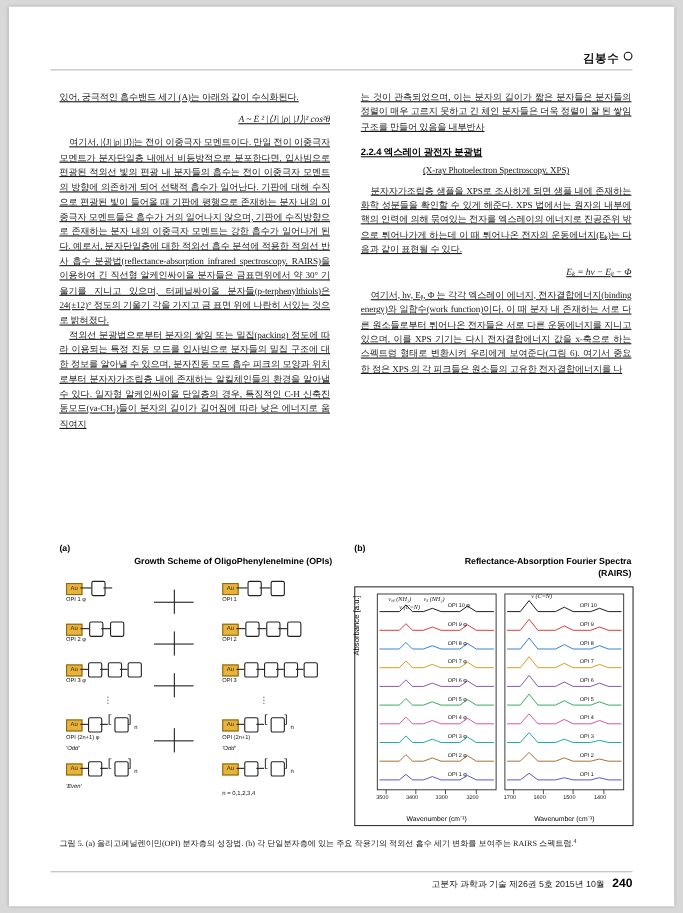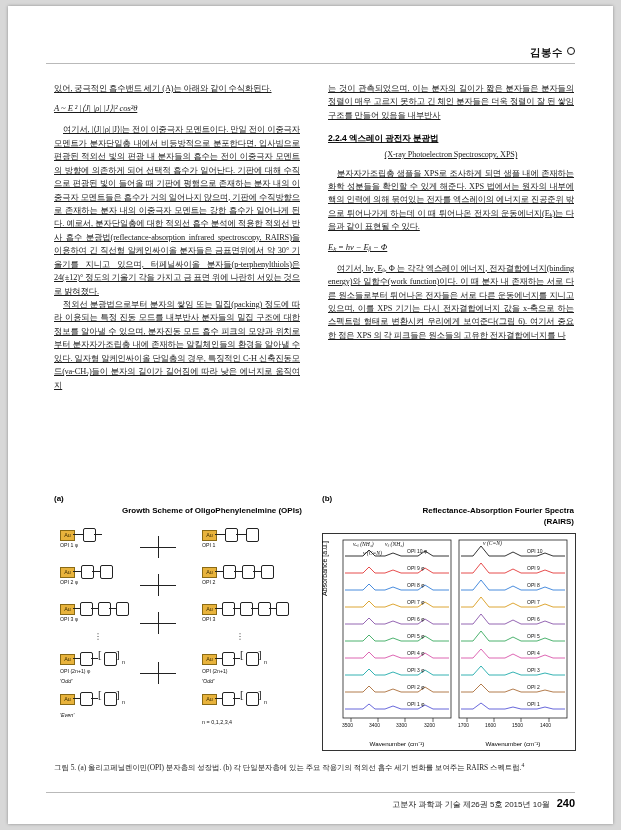--- a/index.html
+++ b/index.html
@@ -36,21 +36,21 @@
   .col{
     width:246px;float:left;
     font-size:8.3px;line-height:1.62;text-align:justify;color:#1a1a1a;
     letter-spacing:-.1px;
     text-decoration:underline;
   }
   .col.right{margin-left:28px;}
   .col p{margin:0 0 0 0;text-indent:9px;}
   .col p.noind{text-indent:0;}
   .eq{
-    text-align:left;font-style:italic;margin:7px 0 7px 0;font-size:8.6px;
+    text-align:right;font-style:italic;margin:7px 0 7px 0;font-size:8.6px;
   }
   h4.sec{
     font-family:"Liberation Sans", sans-serif;
     font-size:8.6px;font-weight:bold;margin:10px 0 2px 0;text-indent:0;color:#000;
   }
   .seceng{
     text-align:center;font-size:8.2px;margin:0 0 5px 0;
   }
   
   .figwrap{
@@ -131,21 +131,21 @@
     <span>김봉수</span><span class="dot"></span>
   </div>
   <div class="hdr-rule"></div>
 
   <div class="cols clearfix">
 
     <div class="col left">
       <p class="noind">있어, 궁극적인 흡수밴드 세기 (A)는 아래와 같이 수식화된다.</p>
       <div class="eq">A ~ E ² |⟨J| |ρ| |J⟩|² cos²θ</div>
       <p>여기서, |⟨J| |ρ| |J⟩|는 전이 이중극자 모멘트이다. 만일 전이 이중극자 모멘트가 분자단일층 내에서 비등방적으로 분포한다면, 입사빔으로 편광된 적외선 빛의 편광 내 분자들의 흡수는 전이 이중극자 모멘트의 방향에 의존하게 되어 선택적 흡수가 일어난다. 기판에 대해 수직으로 편광된 빛이 들어올 때 기판에 평행으로 존재하는 분자 내의 이중극자 모멘트들은 흡수가 거의 일어나지 않으며, 기판에 수직방향으로 존재하는 분자 내의 이중극자 모멘트는 강한 흡수가 일어나게 된다. 예로서, 분자단일층에 대한 적외선 흡수 분석에 적용한 적외선 반사 흡수 분광법(reflectance-absorption infrared spectroscopy, RAIRS)을 이용하여 긴 직선형 알케인싸이올 분자들은 금표면위에서 약 30° 기울기를 지니고 있으며, 터페닐싸이올 분자들(p-terphenylthiols)은 24(±12)° 정도의 기울기 각을 가지고 금 표면 위에 나란히 서있는 것으로 밝혀졌다.</p>
-      <p>적외선 분광법으로부터 분자의 쌓임 또는 밀집(packing) 정도에 따라 이용되는 특정 진동 모드를 내부반사 분자들의 밀집 구조에 대한 정보를 알아낼 수 있으며, 분자진동 모드 흡수 피크의 모양과 위치로부터 분자자가조립층 내에 존재하는 알킬체인들의 환경을 알아낼 수 있다. 일자형 알케인싸이올 단일층의 경우, 특징적인 C-H 신축진동모드(νa-CH₂)들이 분자의 길이가 길어짐에 따라 낮은 에너지로 움직여지</p>
+      <p>적외선 분광법으로부터 분자의 쌓임 또는 밀집(packing) 정도에 따라 이용되는 특정 진동 모드를 입사빔으로 분자들의 밀집 구조에 대한 정보를 알아낼 수 있으며, 분자진동 모드 흡수 피크의 모양과 위치로부터 분자자가조립층 내에 존재하는 알킬체인들의 환경을 알아낼 수 있다. 일자형 알케인싸이올 단일층의 경우, 특징적인 C-H 신축진동모드(νa-CH₂)들이 분자의 길이가 길어짐에 따라 낮은 에너지로 움직여지</p>
     </div>
 
     <div class="col right">
       <p class="noind">는 것이 관측되었으며, 이는 분자의 길이가 짧은 분자들은 분자들의 정렬이 매우 고르지 못하고 긴 체인 분자들은 더욱 정렬이 잘 된 쌓임 구조를 만들어 있음을 내부반사</p>
       <h4 class="sec">2.2.4 엑스레이 광전자 분광법</h4>
       <div class="seceng">(X-ray Photoelectron Spectroscopy, XPS)</div>
       <p>분자자가조립층 샘플을 XPS로 조사하게 되면 샘플 내에 존재하는 화학 성분들을 확인할 수 있게 해준다. XPS 법에서는 원자의 내부에 핵의 인력에 의해 묶여있는 전자를 엑스레이의 에너지로 진공준위 밖으로 튀어나가게 하는데 이 때 튀어나온 전자의 운동에너지(Eₖ)는 다음과 같이 표현될 수 있다.</p>
       <div class="eq">Eₖ = hν − Eᵦ − Φ</div>
       <p>여기서, hν, Eᵦ, Φ 는 각각 엑스레이 에너지, 전자결합에너지(binding energy)와 일함수(work function)이다. 이 때 분자 내 존재하는 서로 다른 원소들로부터 튀어나온 전자들은 서로 다른 운동에너지를 지니고 있으며, 이를 XPS 기기는 다시 전자결합에너지 값을 x-축으로 하는 스펙트럼 형태로 변환시켜 우리에게 보여준다(그림 6). 여기서 중요한 점은 XPS 의 각 피크들은 원소들의 고유한 전자결합에너지를 나</p>
     </div>

